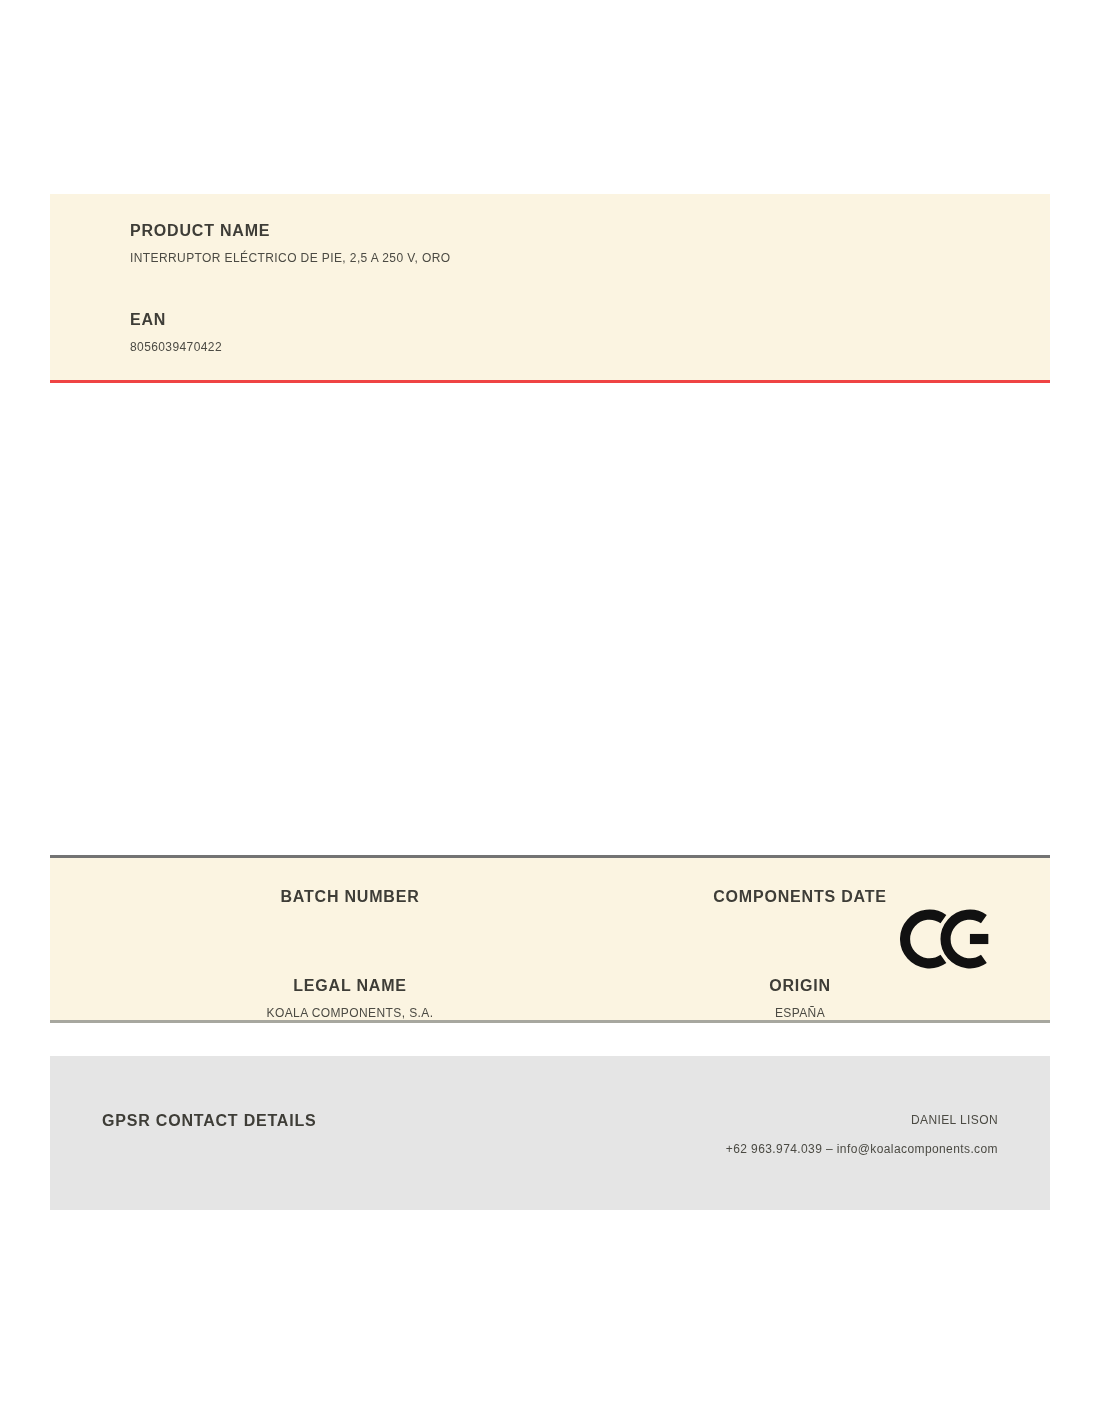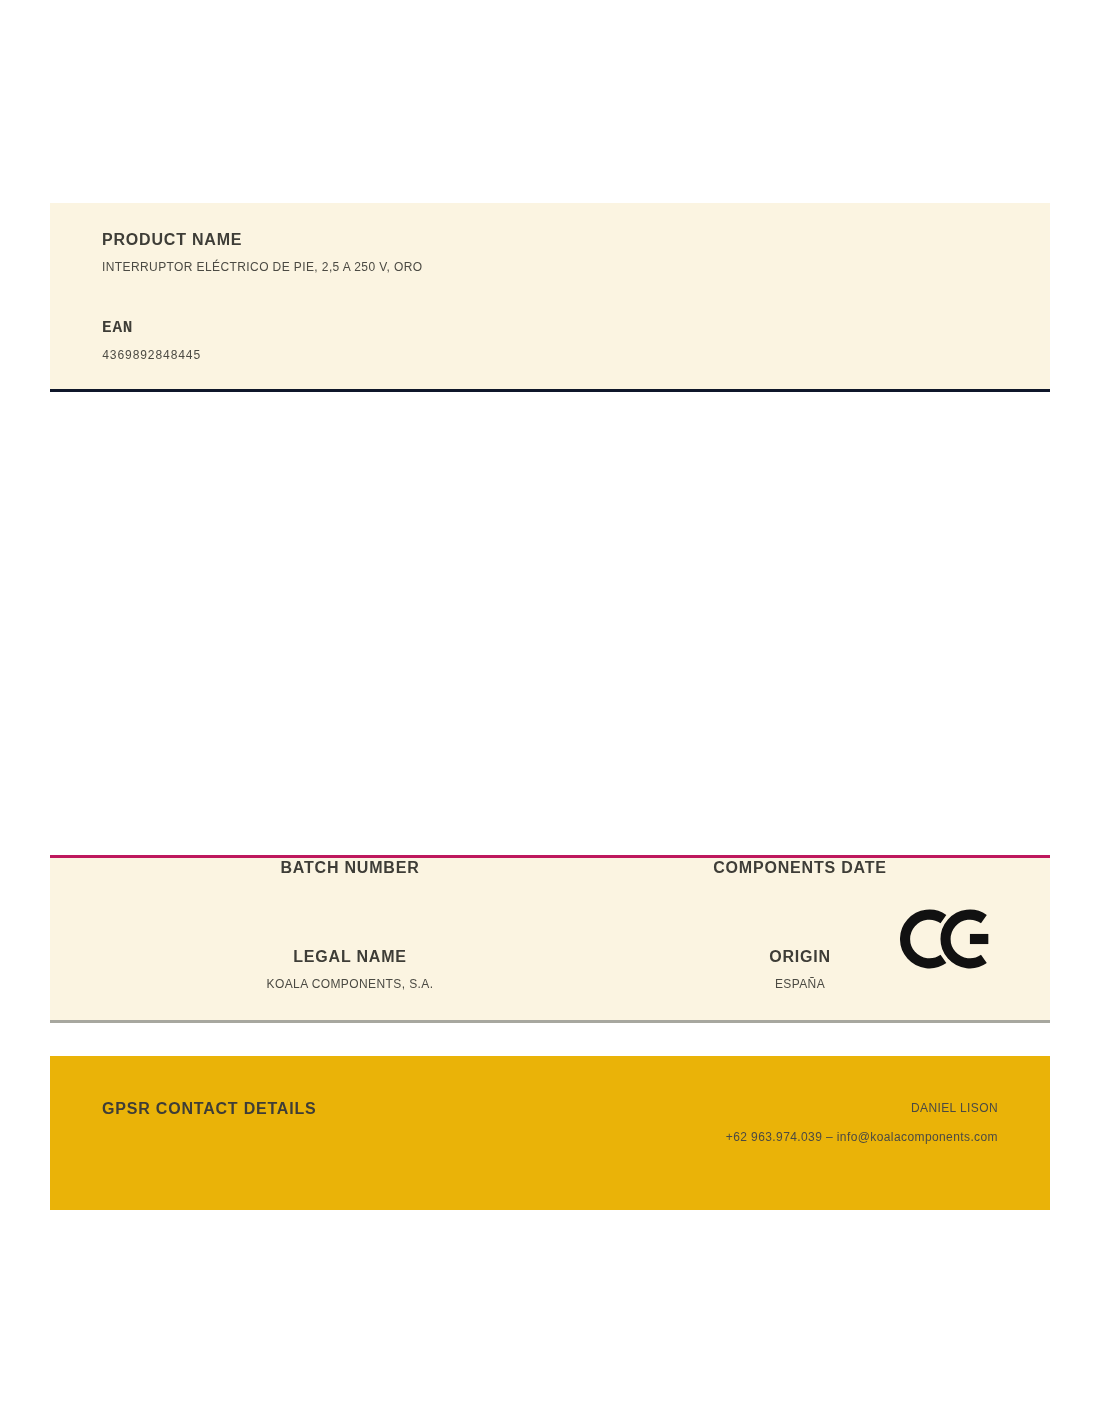--- a/index.html
+++ b/index.html
@@ -30,36 +30,37 @@
   .value {
     font-size: 12px;
     letter-spacing: 0.4px;
     color: #4b4a43;
     line-height: 19px;
     min-height: 19px;
   }
 
   
   .panel-product {
-    top: 203px;
+    top: 194px;
     height: 189px;
     background: #fbf4e1;
-    border-bottom: 3px solid #0f172a;
-    padding: 27px 52px;
+    border-bottom: 3px solid #ef4444;
+    padding: 27px 80px;
   }
   .panel-product .field .label { margin-bottom: 9px; }
-  .panel-product .field-ean { margin-top: 42px; font-family: Liberation Mono, monospace; }
+  .panel-product .field-ean { margin-top: 42px; }
 
   
   .panel-trace {
     top: 855px;
     height: 168px;
     background: #fbf4e1;
-    border-top: 3px solid #be185d;
+    border-top: 3px solid #737373;
     border-bottom: 3px solid #a7a79f;
+    padding-top: 29px;
   }
   .trace-grid {
     display: grid;
     grid-template-columns: 600px 300px;
     row-gap: 42px;
   }
   .trace-cell { text-align: center; }
   .trace-cell .label { margin-bottom: 9px; }
   .ce-badge {
     position: absolute;
@@ -68,22 +69,22 @@
     transform: translateY(-50%);
     width: 92px;
     height: 60px;
   }
   .ce-badge svg { display: block; width: 100%; height: 100%; }
 
   
   .panel-gpsr {
     top: 1056px;
     height: 154px;
-    background: #eab308;
-    padding: 38px 52px 0 52px;
+    background: #e5e5e5;
+    padding: 50px 52px 0 52px;
     display: flex;
     justify-content: space-between;
     align-items: flex-start;
   }
   .gpsr-title {
     font-size: 16px;
     font-weight: bold;
     letter-spacing: 0.8px;
     color: #3e3d37;
     line-height: 29px;
@@ -102,21 +103,21 @@
 
 <div class="page">
 
   <section class="panel panel-product">
     <div class="field">
       <div class="label">PRODUCT NAME</div>
       <div class="value">INTERRUPTOR ELÉCTRICO DE PIE, 2,5 A 250 V, ORO</div>
     </div>
     <div class="field field-ean">
       <div class="label">EAN</div>
-      <div class="value">4369892848445</div>
+      <div class="value">8056039470422</div>
     </div>
   </section>
 
   <section class="panel panel-trace">
     <div class="trace-grid">
       <div class="trace-cell">
         <div class="label">BATCH NUMBER</div>
         <div class="value"></div>
       </div>
       <div class="trace-cell">

